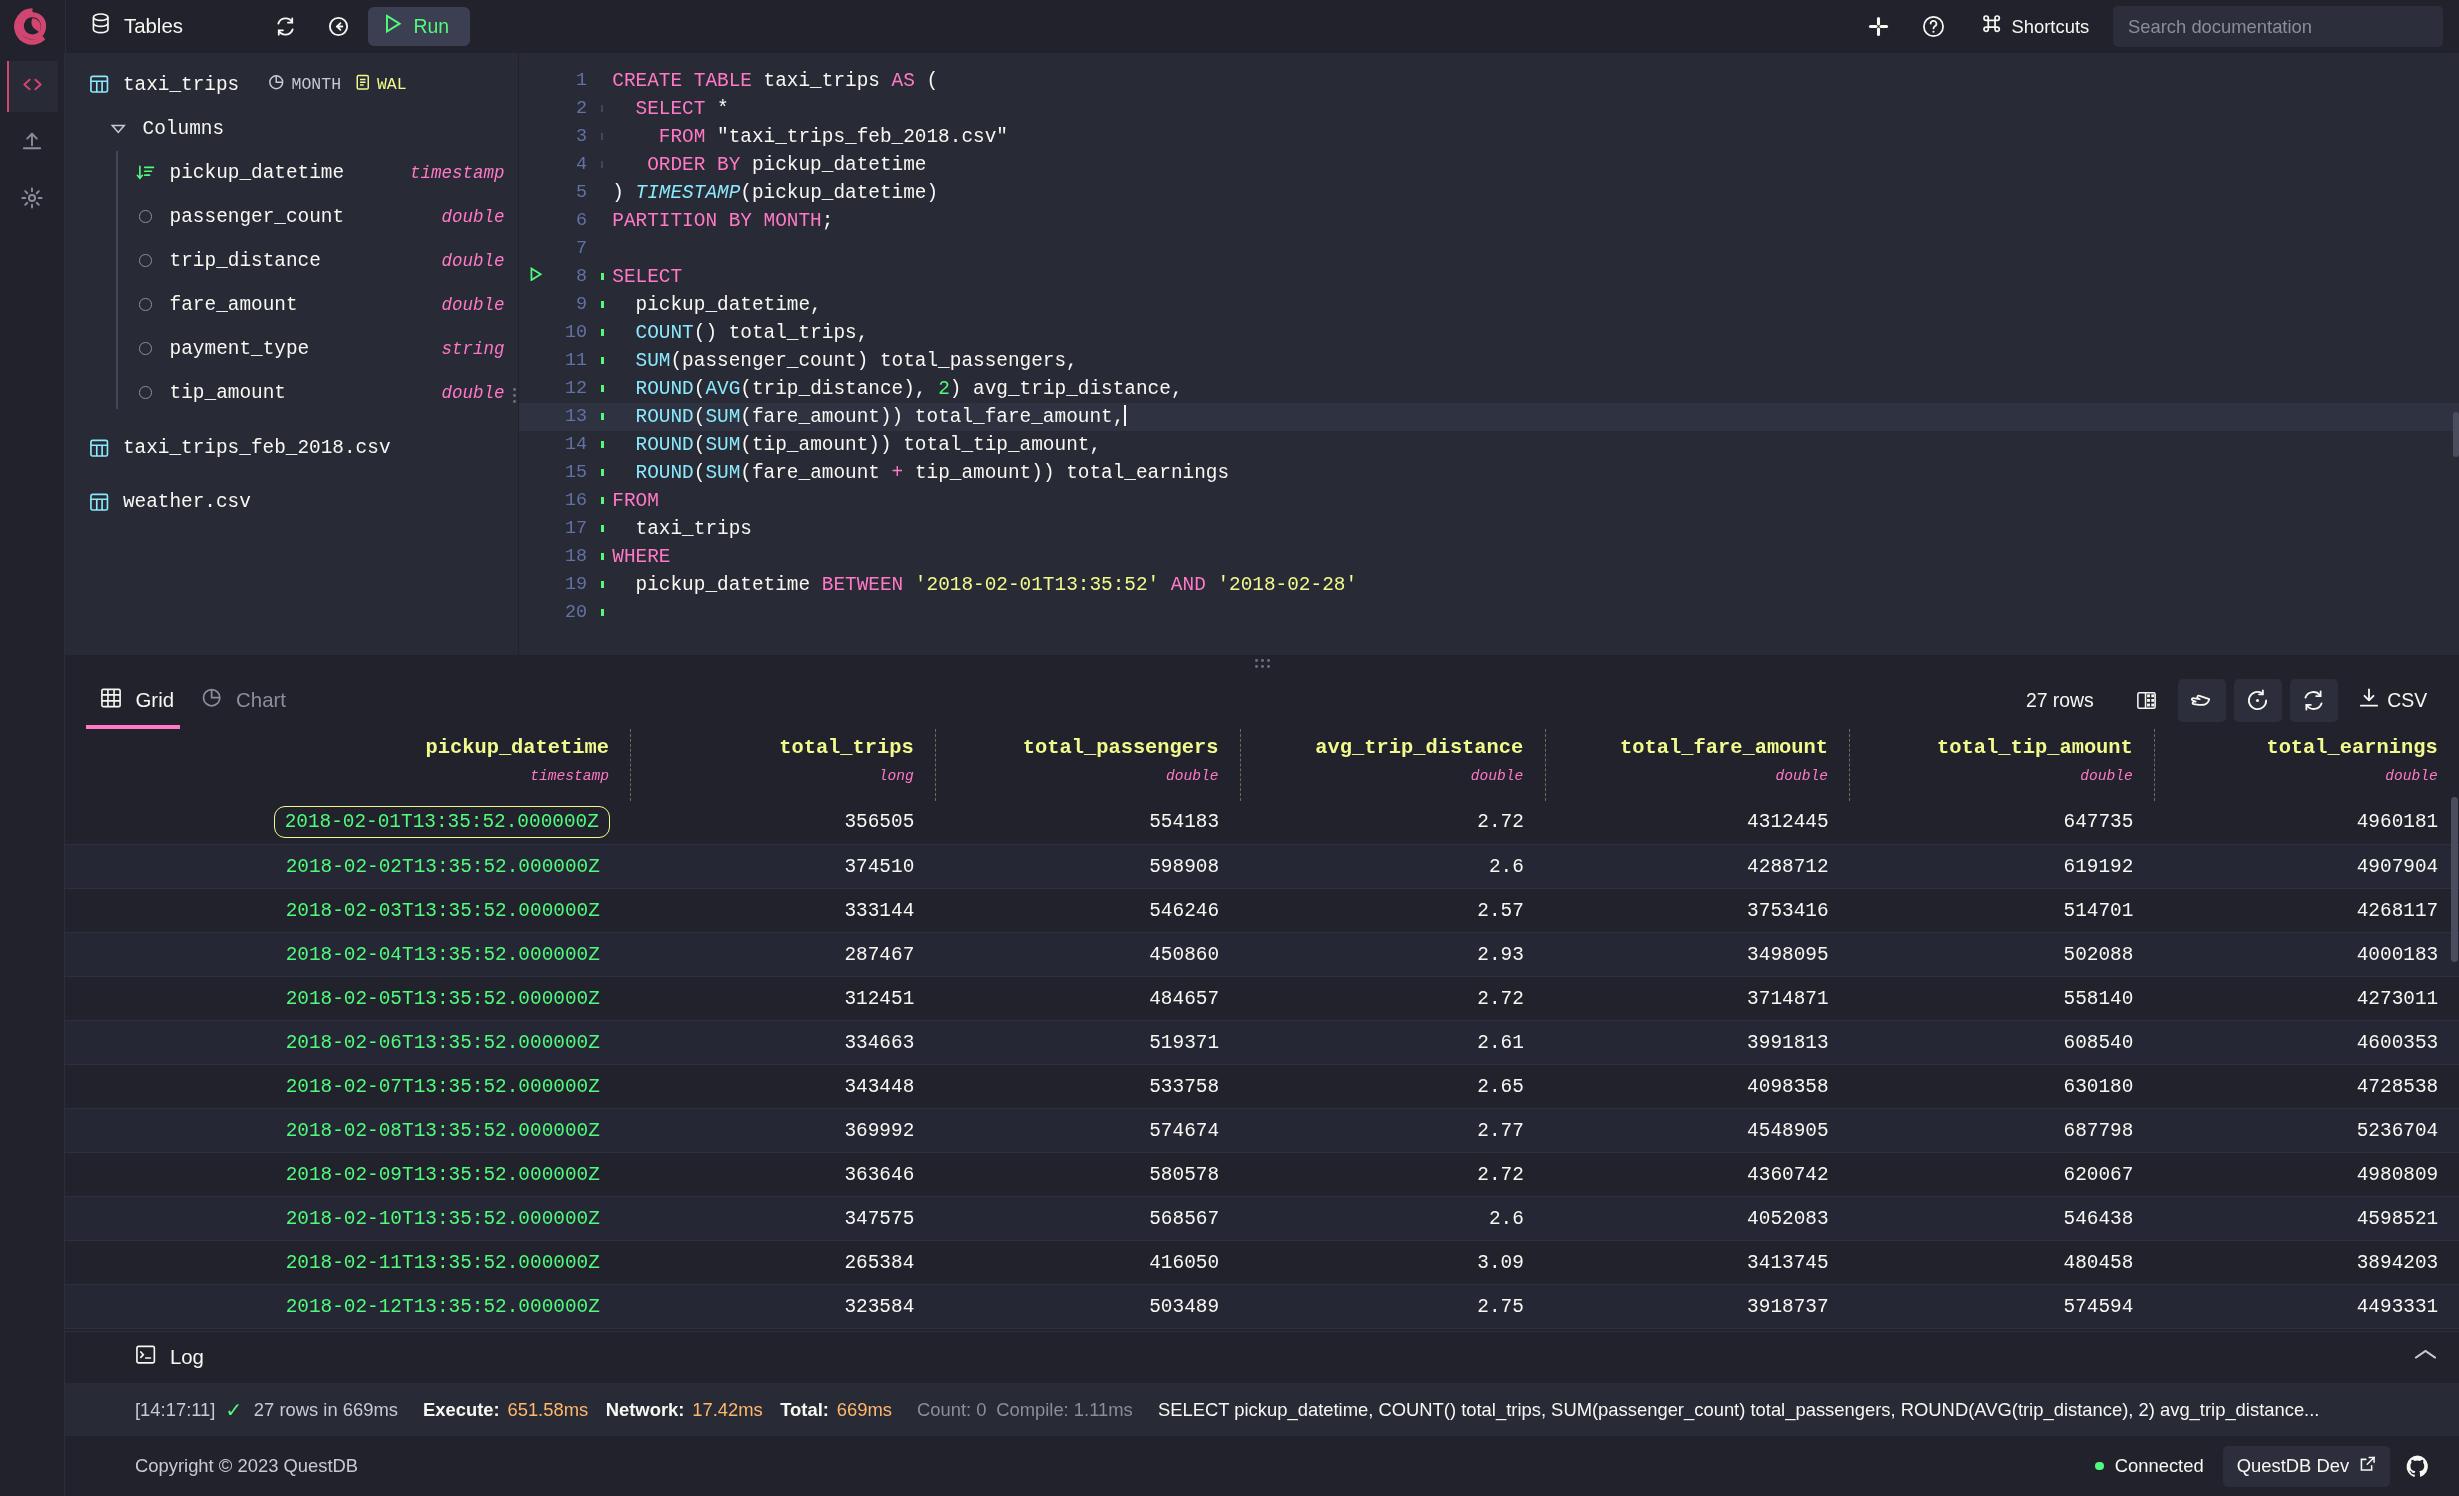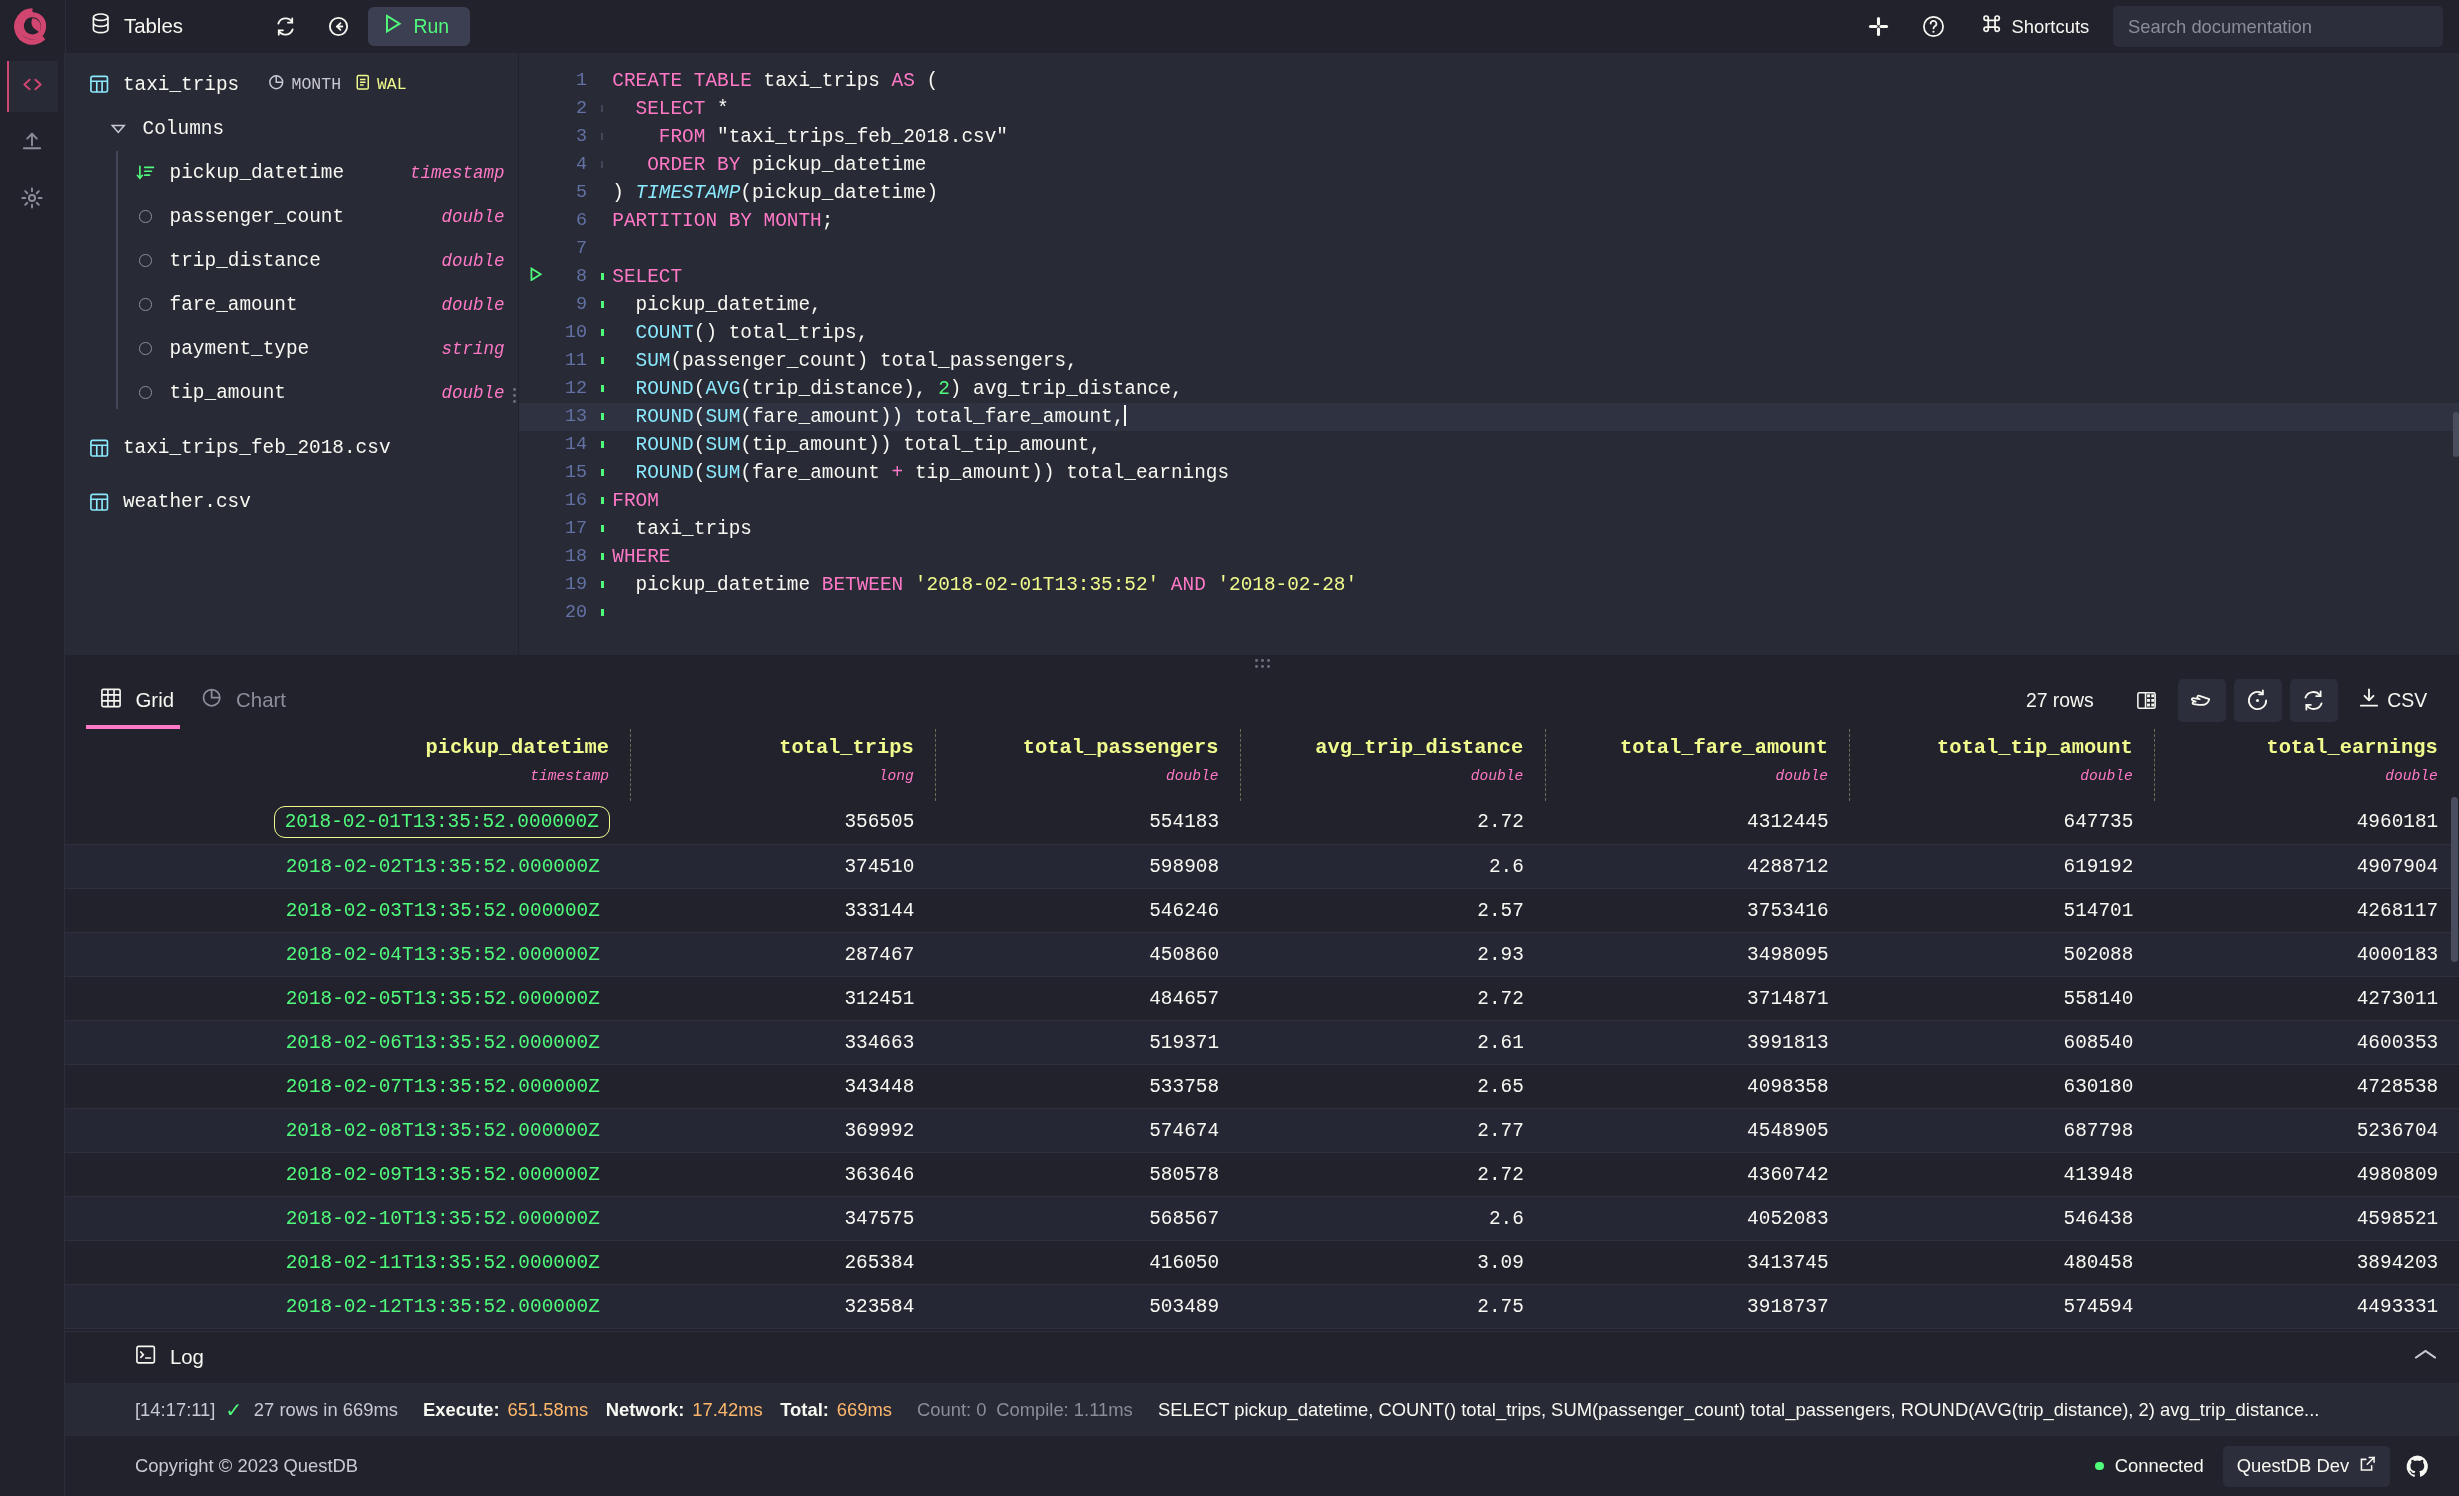--- a/index.html
+++ b/index.html
@@ -729,21 +729,21 @@
                   <td>4548905</td>
                   <td>687798</td>
                   <td>5236704</td>
                 </tr>
                 <tr class="">
                   <td class="ts"><span class="cellbox">2018-02-09T13:35:52.000000Z</span></td>
                   <td>363646</td>
                   <td>580578</td>
                   <td>2.72</td>
                   <td>4360742</td>
-                  <td>413948</td>
+                  <td>620067</td>
                   <td>4980809</td>
                 </tr>
                 <tr class="even">
                   <td class="ts"><span class="cellbox">2018-02-10T13:35:52.000000Z</span></td>
                   <td>347575</td>
                   <td>568567</td>
                   <td>2.6</td>
                   <td>4052083</td>
                   <td>546438</td>
                   <td>4598521</td>

